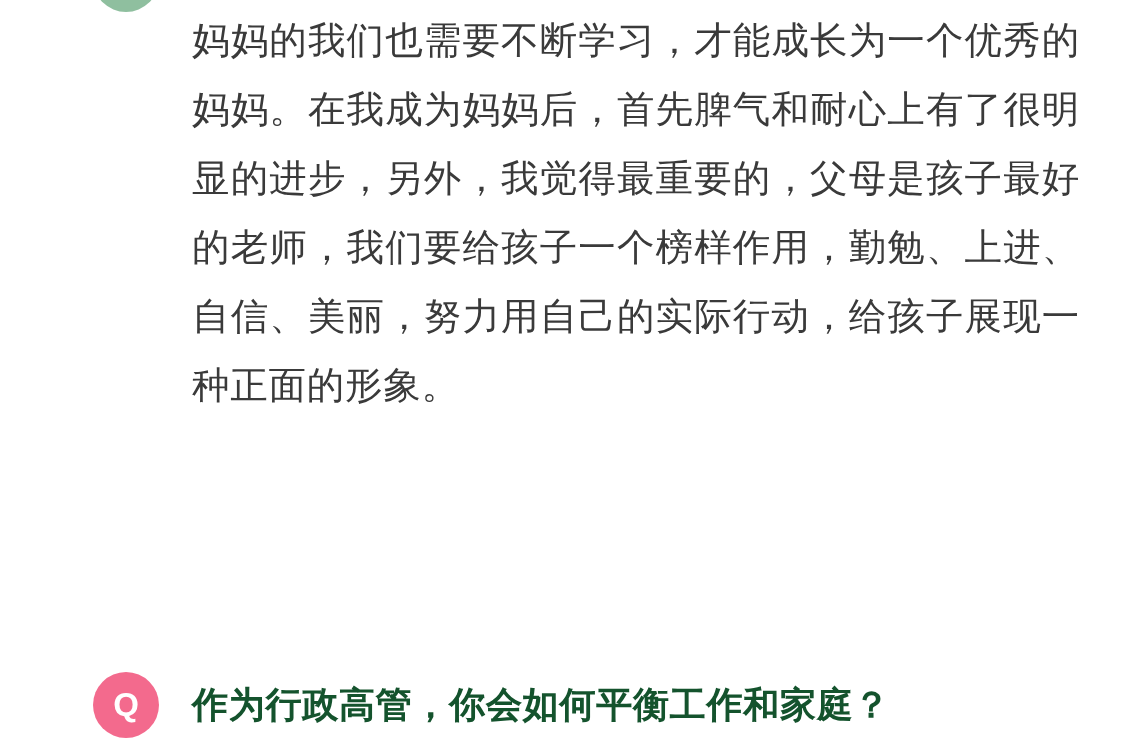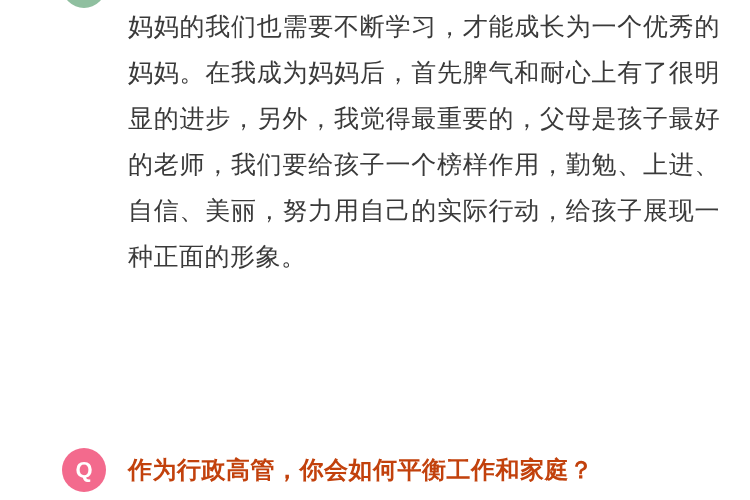--- a/index.html
+++ b/index.html
@@ -73,21 +73,21 @@
     width: 750px;
     display: flex;
     align-items: flex-start;
   }
   .question-text {
     flex: 1 1 auto;
     margin-left: 22px;
     margin-right: 30px;
     font-size: 24px;
     line-height: 44px;
-    color: #c2410c;
+    color: #14532d;
     font-weight: bold;
     letter-spacing: 0.5px;
     font-family: "DejaVu Sans", "Liberation Sans", sans-serif;
   }
 
   
   .top-avatar {
     position: absolute;
     left: 62px;
     top: -36px;

